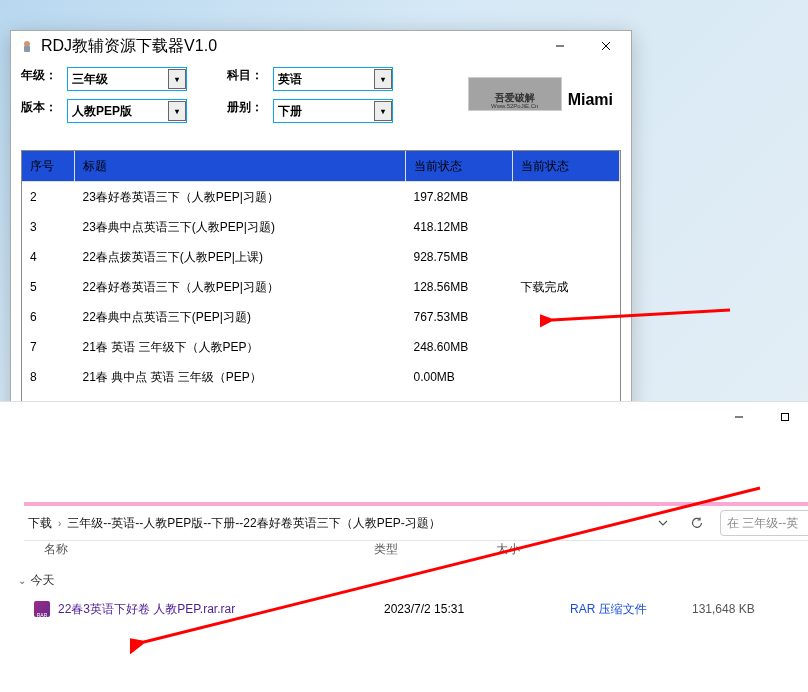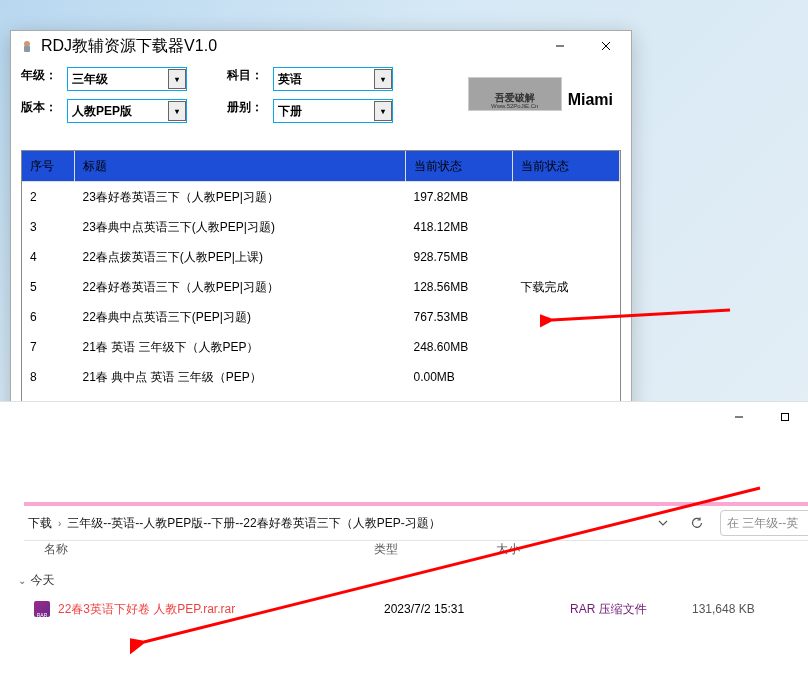--- a/index.html
+++ b/index.html
@@ -266,23 +266,23 @@
   border-radius: 2px;
   position: relative;
 }
 .file-icon::after {
   content: "RAR";
   position: absolute;
   bottom: -1px; left: 0;
   font-size: 5px; color: #fff;
   width: 100%; text-align: center;
 }
-.file-name { width: 326px; color: #ef4444; }
+.file-name { width: 326px; color: #4c1d95; }
 .file-date { width: 186px; color: #000000; }
-.file-type { width: 122px; color: #701a75; }
+.file-type { width: 122px; color: #1d4ed8; }
 .file-size { width: 100px; color: #555; }
 </style>
 </head>
 <body>
 
 <div class="dialog">
   <div class="titlebar">
     <span class="titlebar-icon">
       <svg width="16" height="16" viewBox="0 0 16 16">
           <circle cx="8" cy="6" r="3" fill="#c97"></circle>

